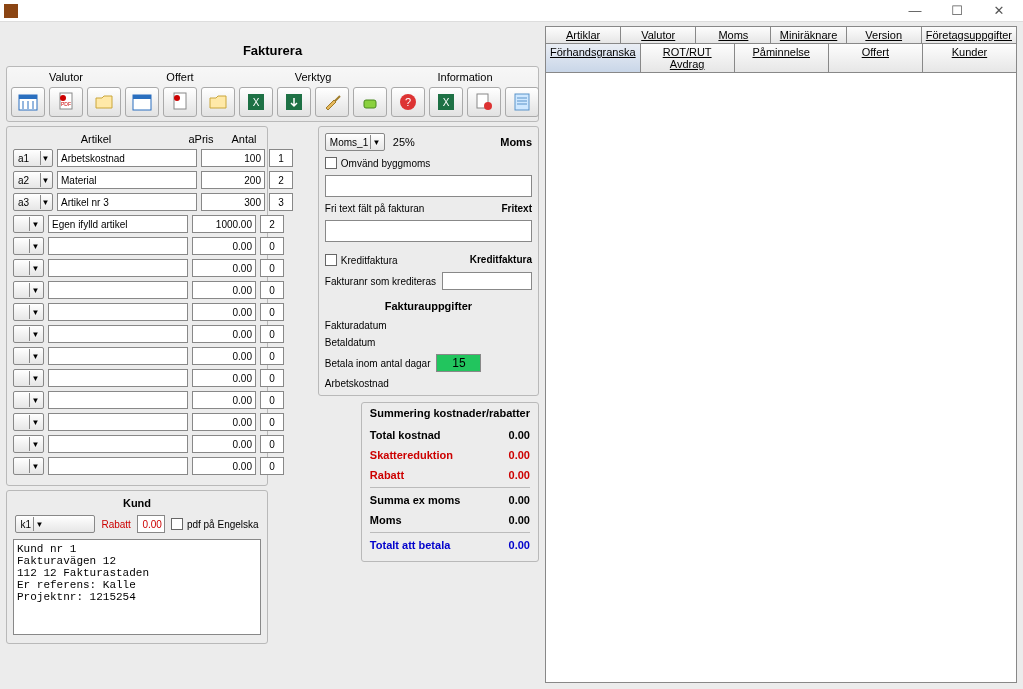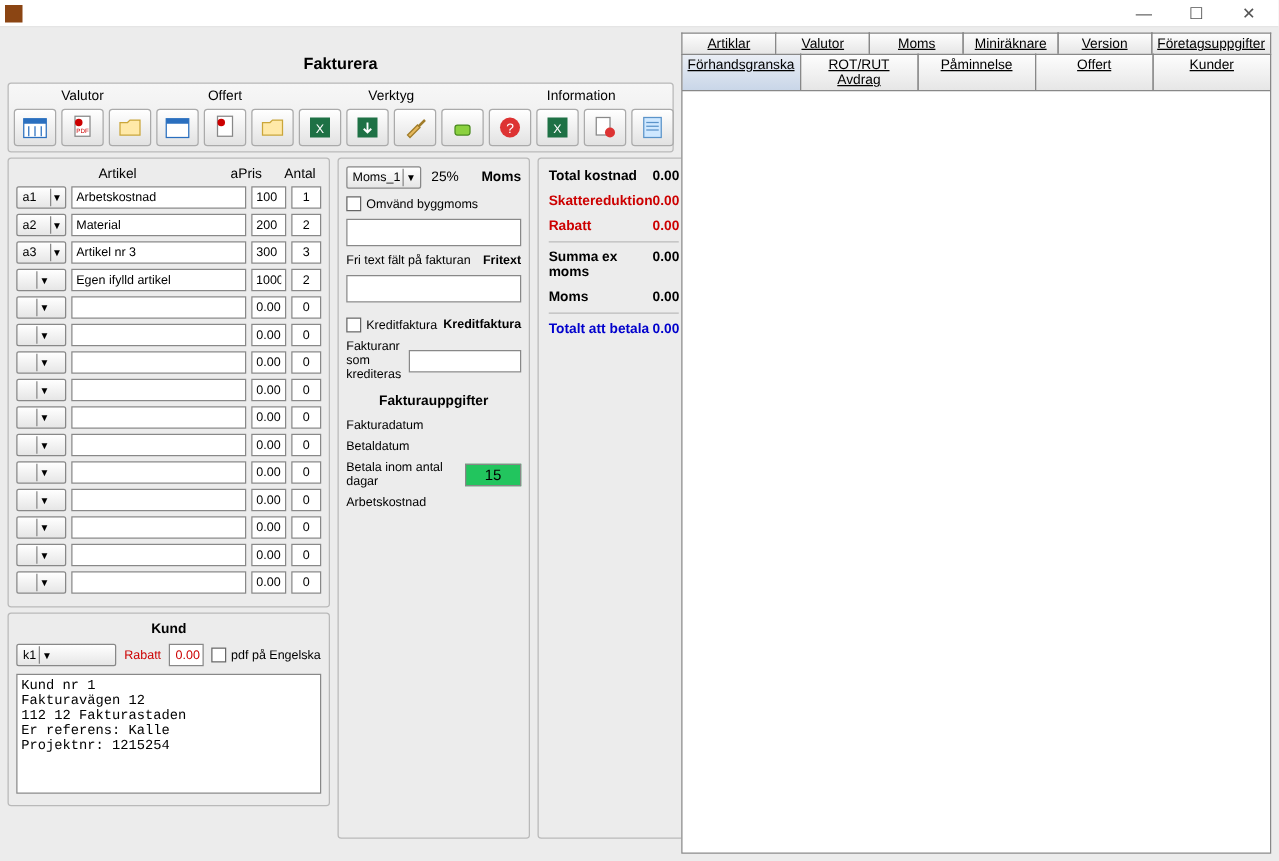--- a/index.html
+++ b/index.html
@@ -89,21 +89,21 @@
   }
   .tool-ico { width: 20px; height: 20px; display:flex; align-items:center; justify-content:center; }
 
   .middle-row {
     display: flex;
     gap: 6px;
     flex: 1;
     min-height: 0;
   }
   .col-left { width: 262px; display:flex; flex-direction:column; gap:4px;}
-  .col-right { flex: 1; display:flex; flex-direction:row; gap:6px;}
+  .col-right { flex: 1; display:flex; flex-direction:column; gap:6px;align-items:flex-end;}
 
   .grid-panel, .kund-panel, .moms-panel, .summary-panel {
     border: 1px solid #b9b9b9;
     border-radius: 3px;
     background: #ececec;
     padding: 6px;
   }
   .grid-header {
     display: flex;
     font-weight: normal;
@@ -137,21 +137,21 @@
   }
   .art-combo { width: 40px; gap: 11px; }
   .txt {
     height: 18px;
     border: 1px solid #888;
     background: #fff;
     font-size: 10px;
     padding: 0 3px;
   }
   .art-name { flex: 1; }
-  .art-pris { width: 28px; }
+  .art-pris { width: 64px; text-align: right; }
   .art-antal { width: 24px; text-align: center; }
 
   .kund-panel { }
   .kund-title { text-align:center; font-weight:bold; margin-bottom:6px;}
   .kund-row { display:flex; align-items:center; gap:6px; margin-bottom:6px; justify-content:center;}
   .kund-combo { width: 80px; }
   .rabatt-lbl { color:#c00; font-size:10px;}
   .rabatt-val { width:28px; text-align:right; color:#c00; background:#fff; border:1px solid #888; height:18px; font-size:10px; padding:0 2px;}
   .chk { display:flex; align-items:center; gap:4px; font-size:10px;}
   .chkbox { width:12px; height:12px; border:1px solid #666; background:#fff;}
@@ -581,20 +581,21 @@
           <div class="field-row">
               <span class="lbl">Betala inom antal dagar</span>
               <input class="tiny-input" value="15" style="">
             </div>
           <div class="field-row">
               <span class="lbl">Arbetskostnad</span>
             </div>
         </div>
 
         <div class="summary-panel">
+          <div class="sum-title">Summering kostnader/rabatter</div>
           <div class="sum-row bold">
               <span>Total kostnad</span>
               <span>0.00</span>
             </div>
           <div class="sum-row bold red">
               <span>Skattereduktion</span>
               <span>0.00</span>
             </div>
           <div class="sum-row bold red">
               <span>Rabatt</span>

